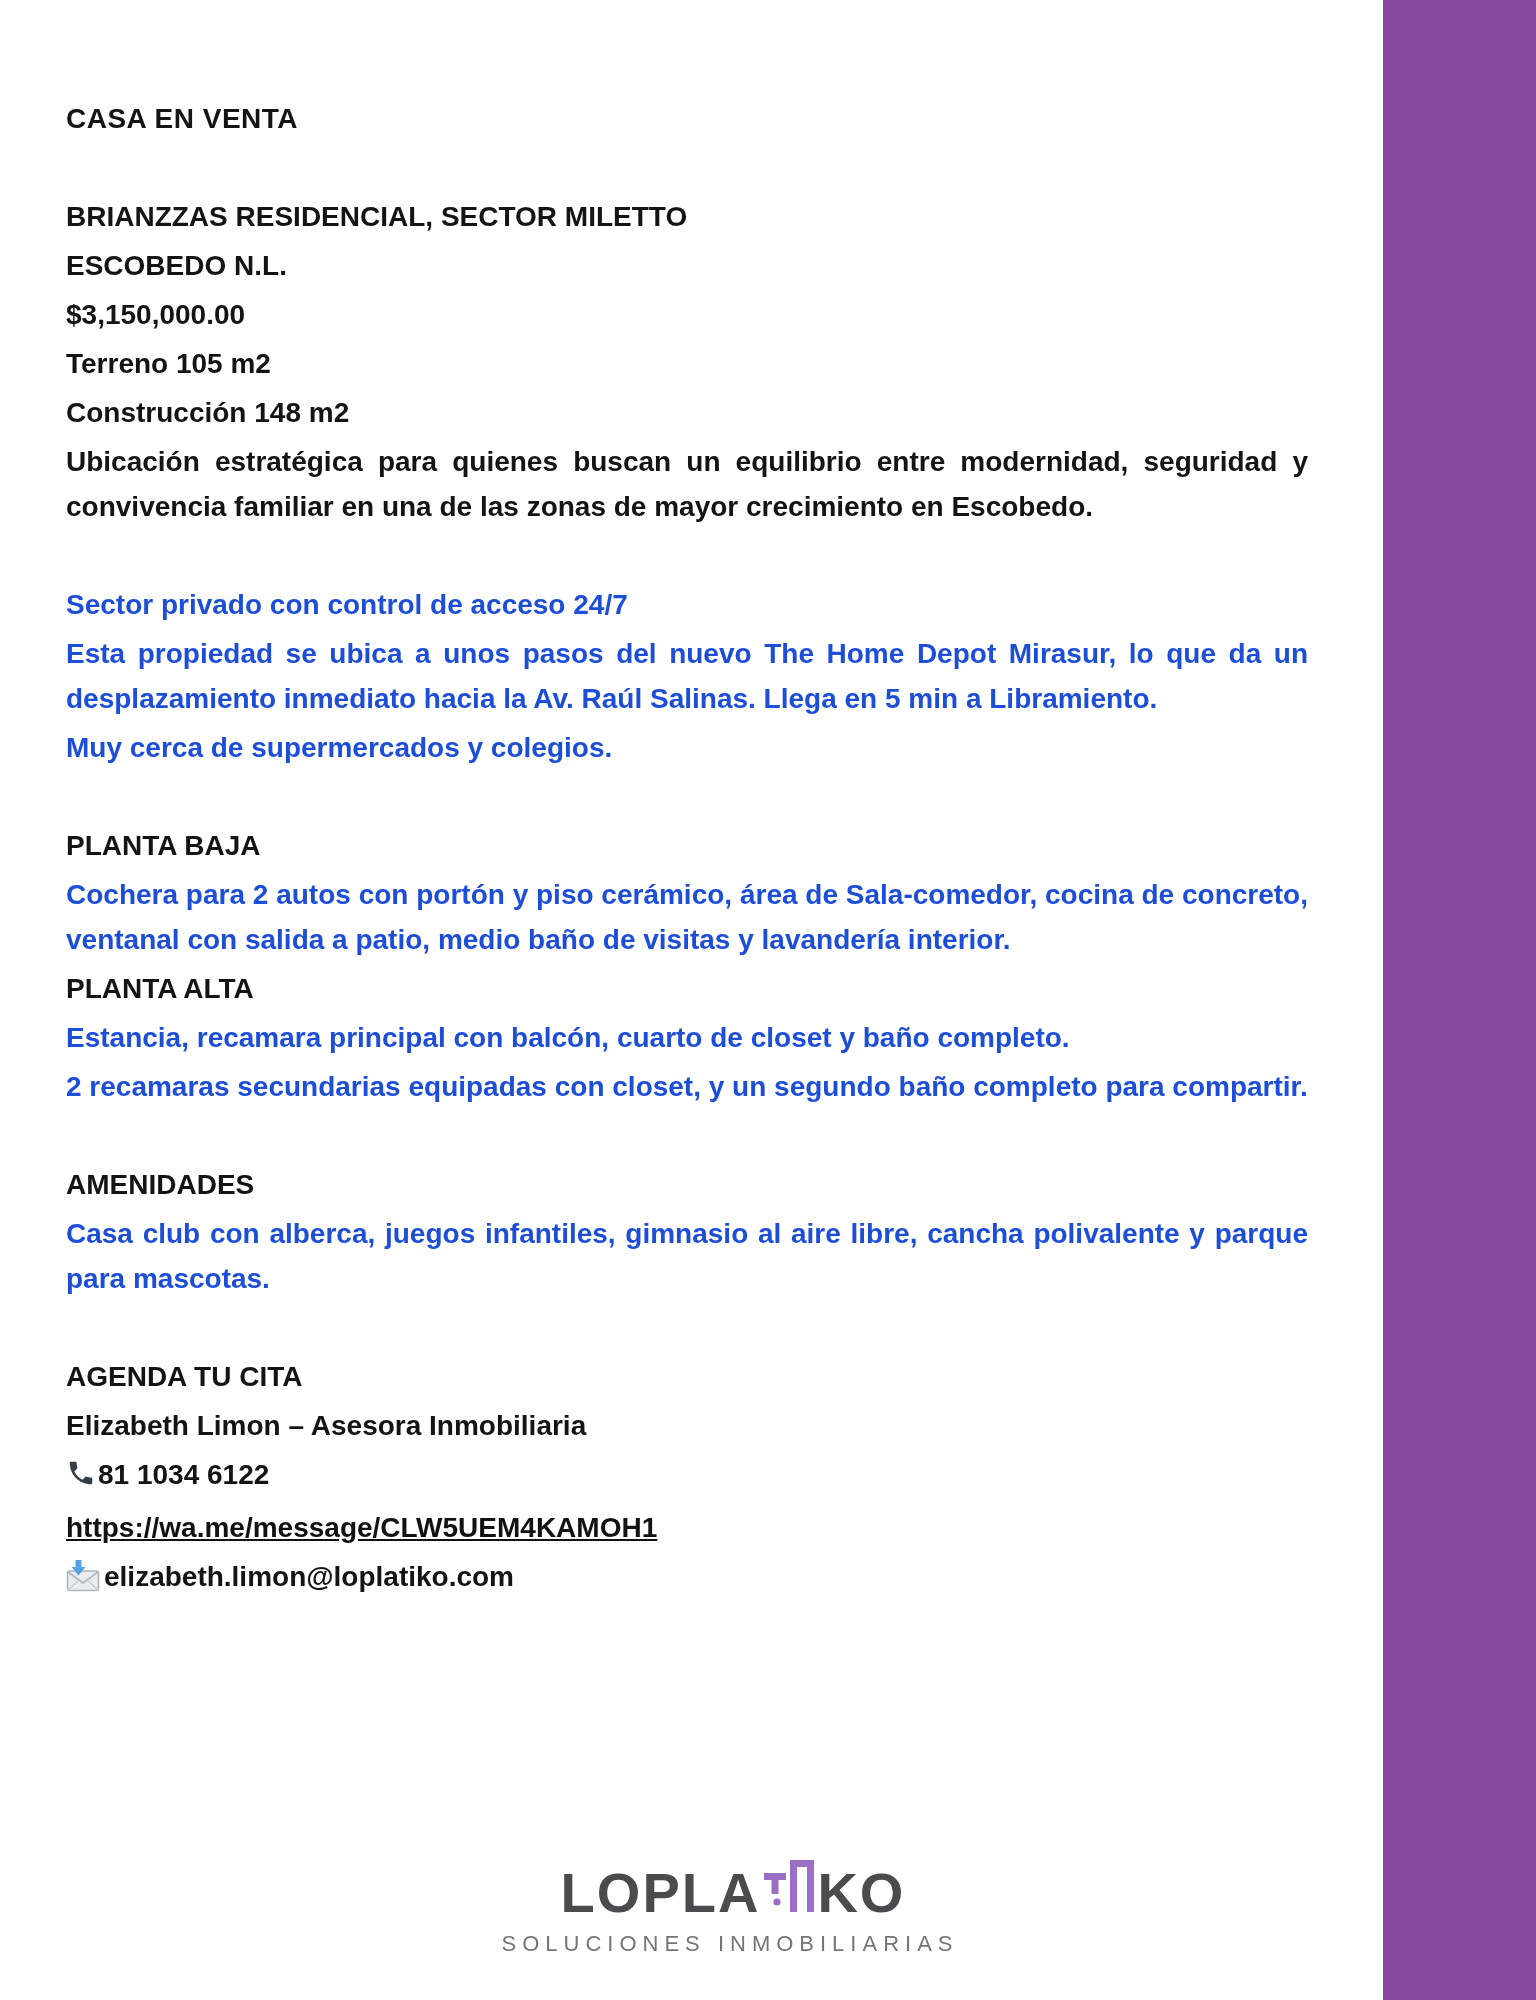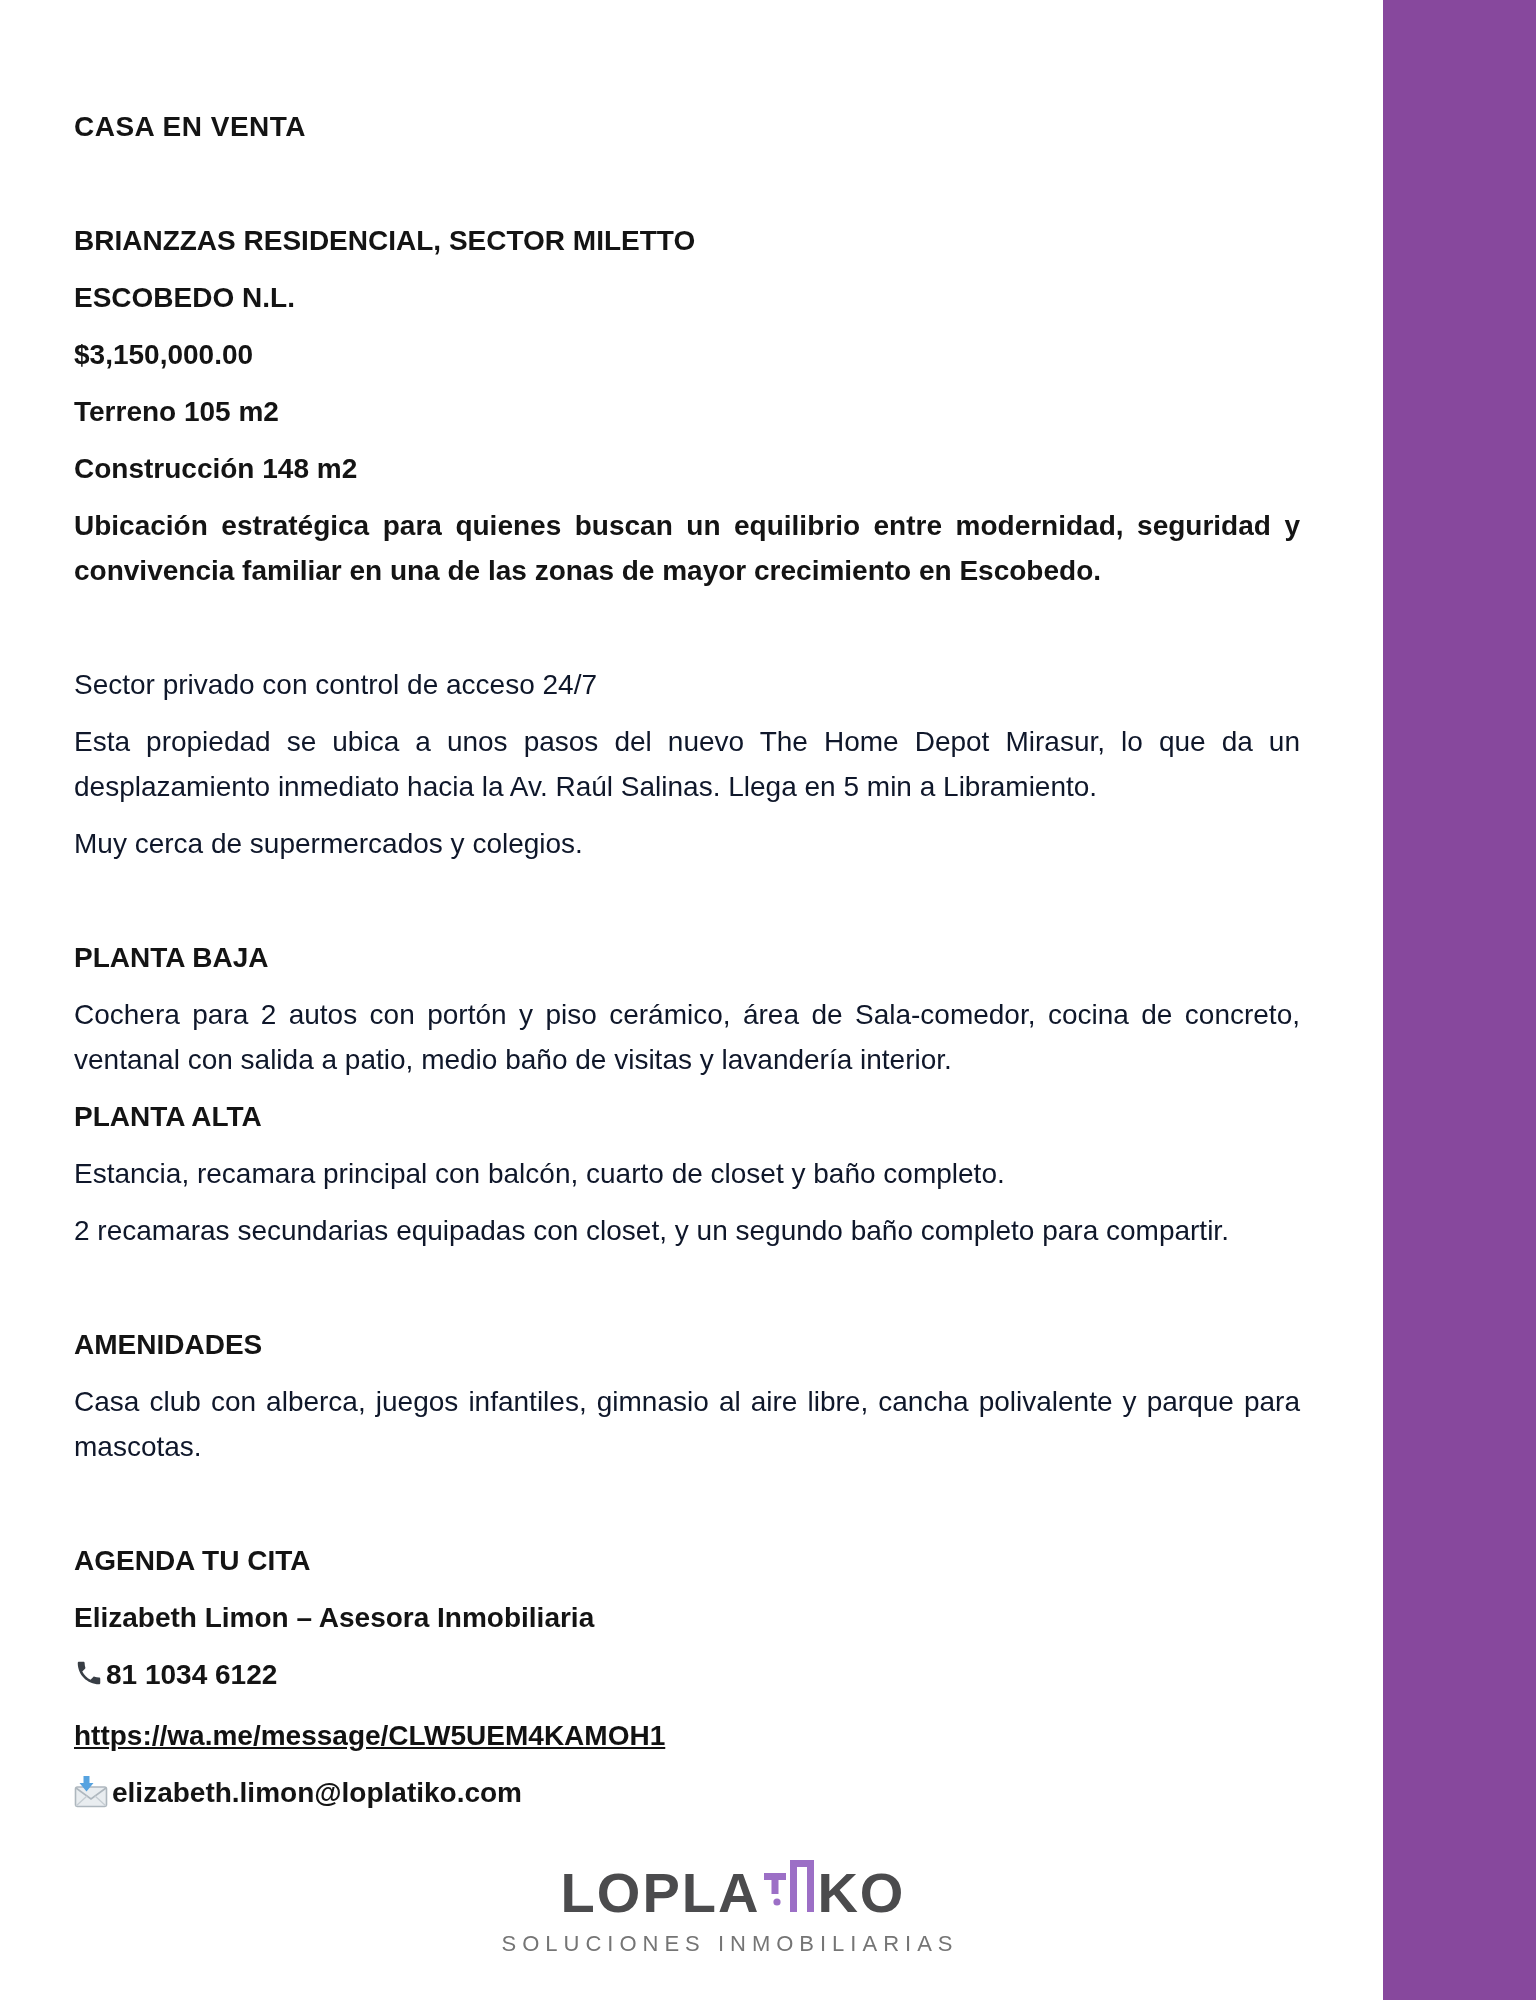--- a/index.html
+++ b/index.html
@@ -7,24 +7,24 @@
     width:1536px;height:2000px;position:relative;background:#ffffff;
     font-family:"Liberation Sans", sans-serif;overflow:hidden;
   }
   .accent-bar{
     position:absolute;top:0;left:1383px;width:153px;height:2000px;
     background:#87489d;
   }
   .content{
     position:absolute;left:62px;top:92px;width:1250px;
   }
-  .content p{margin:12px;font-size:28px;line-height:45px;}
+  .content p{margin:4px;font-size:28px;line-height:45px;}
   .h{font-weight:bold;color:#141414;}
   .title{font-size:30px;font-weight:800;letter-spacing:.5px;}
-  .body{font-weight:400;color:#0f172a;}
+  .body{font-weight:700;color:#1d4ed8;}
   .justify{text-align:justify;}
   .gap{height:45px;}
   .wa-link{color:#121212;text-decoration:underline;font-weight:bold;cursor:pointer;}
   .icon{display:inline-block;vertical-align:-6px;margin-right:4px;}
   .icon.phone{vertical-align:-4px;margin-right:2px;}
   .brand{
     position:absolute;top:1860px;left:0;width:1460px;text-align:center;
   }
   .logo{
     font-size:56px;font-weight:bold;letter-spacing:2px;color:#4b4b4d;line-height:60px;

